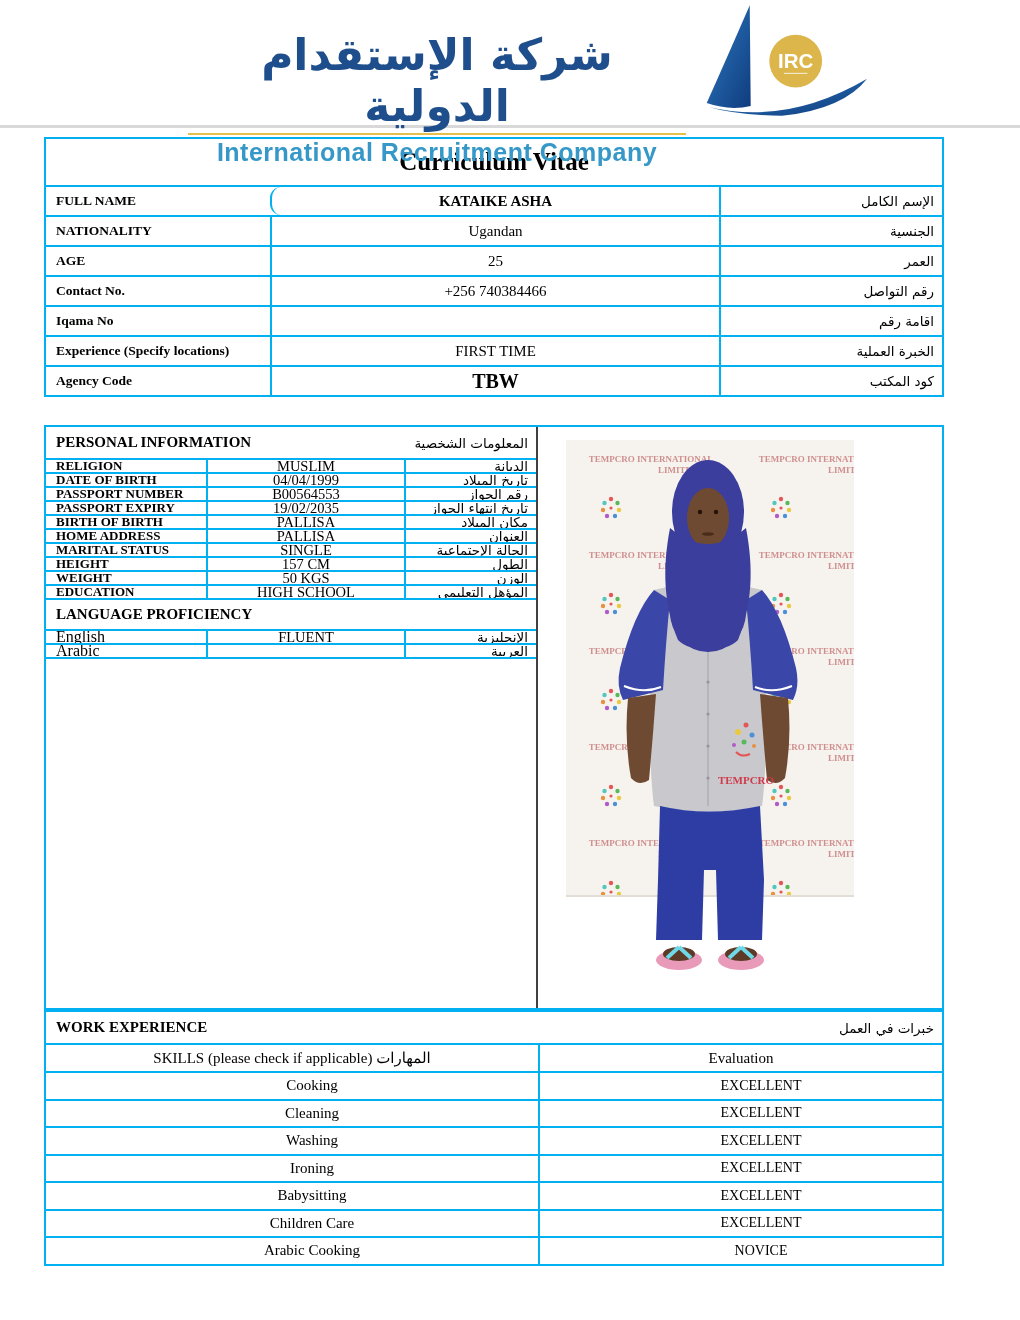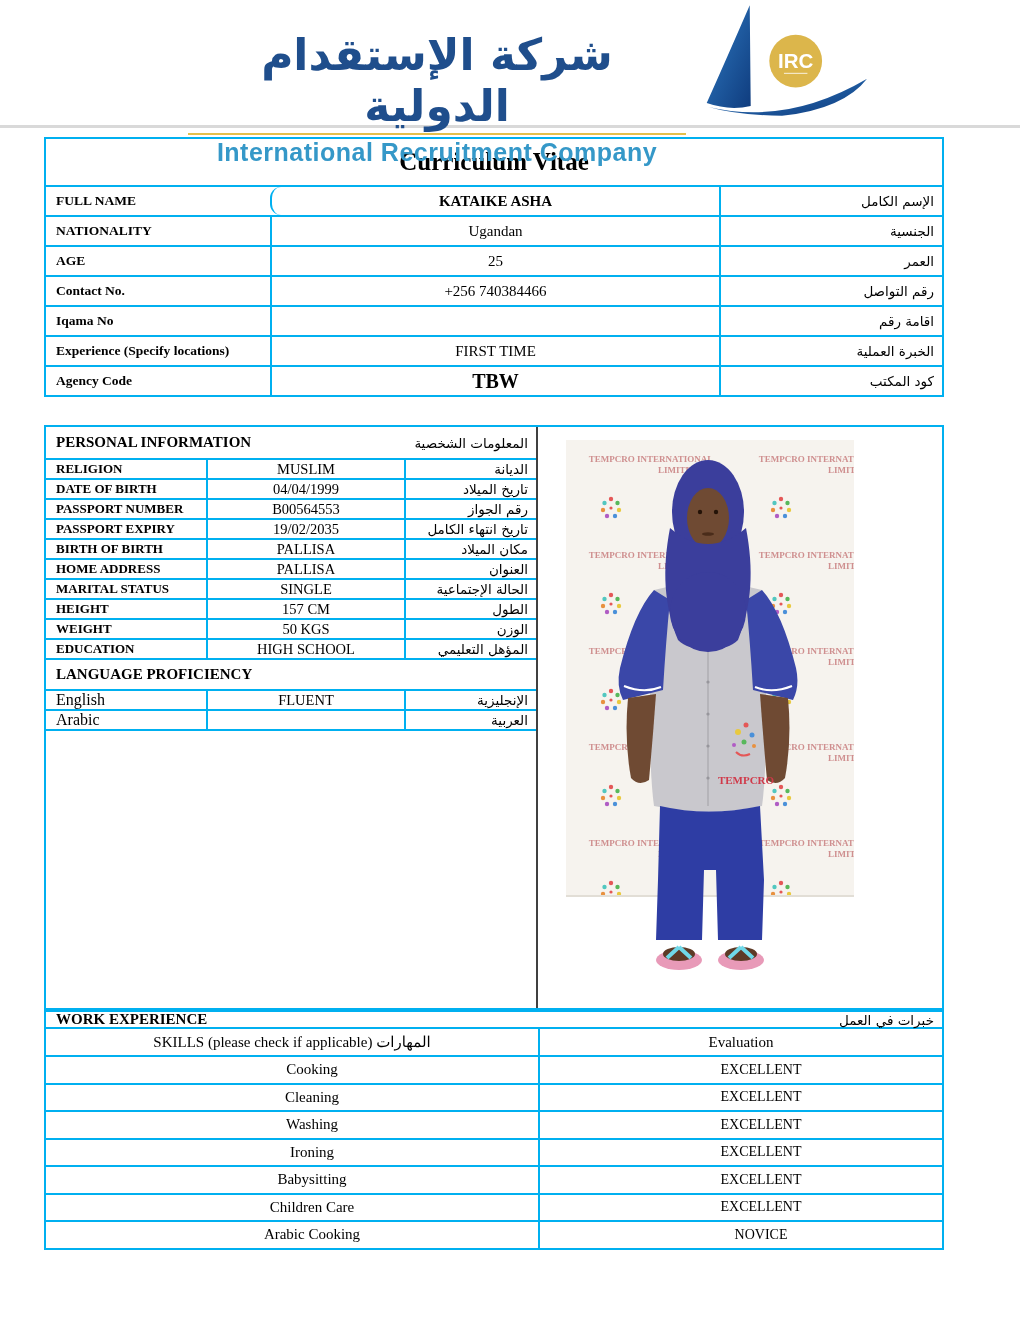--- a/index.html
+++ b/index.html
@@ -32,32 +32,32 @@
   .t1-title { height:46px; display:flex; align-items:center; justify-content:center;
               font-size:25px; font-weight:bold; }
   .t1 .row { height:30px; }
 
   
   .s2 { margin-top:28px; display:flex; height:585px; }
   .s2-left { width:492px; border-right:2px solid #404040; display:flex; flex-direction:column; }
   .p-head { height:31px; display:flex; align-items:center; justify-content:space-between; }
   .p-head .pt { font-weight:bold; font-size:15px; padding-left:10px; }
   .p-head .pa { font-size:13.5px; padding-right:8px; font-family:"DejaVu Sans",sans-serif; }
-  .s2-left .row { grid-template-columns:160px 198px 1fr; height:20px; }
+  .s2-left .row { grid-template-columns:160px 198px 1fr; height:14px; }
   .s2-left .lbl { font-size:13px; }
   .s2-left .val { font-size:14.5px; }
   .lang-head { height:31px; display:flex; align-items:center; border-top:2px solid #00b0f0;
                font-weight:bold; font-size:15px; padding-left:10px; }
   .lang-lbl { font-weight:normal; font-size:16px; padding-left:10px; }
   .p-filler { flex:1; border-top:2px solid #00b0f0; }
   .s2-right { flex:1; position:relative; }
   .photo { position:absolute; left:28px; top:13px; width:288px; height:557px; }
 
   
-  .s3 .row.w-head { grid-template-columns:1fr; height:15px; display:flex; align-items:center;
+  .s3 .row.w-head { grid-template-columns:1fr; height:31px; display:flex; align-items:center;
                     justify-content:space-between; font-size:15px; }
   .s3 .w-head .wt { font-weight:bold; padding-left:10px; }
   .s3 .w-head .wa { font-size:13.5px; padding-right:8px; font-weight:normal; font-family:"DejaVu Sans",sans-serif; }
   .s3 .row { grid-template-columns:492px 1fr; }
   .w-sub { height:28px; }
   .w-sub .cell { justify-content:center; font-size:15px; }
   .w-row { height:27.5px; }
   .w-row .cell { justify-content:center;padding-left:40px; }
   .w-skill { font-size:15px; }
   .w-eval { font-size:14px; }
@@ -165,21 +165,21 @@
       <div class="cell lbl">PASSPORT NUMBER</div>
       <div class="cell val">B00564553</div>
       <div class="cell arc">
           <span dir="rtl">رقم الجواز</span>
         </div>
     </div>
     <div class="row">
       <div class="cell lbl">PASSPORT EXPIRY</div>
       <div class="cell val">19/02/2035</div>
       <div class="cell arc">
-          <span dir="rtl">تاريخ انتهاء الكامل</span>
+          <span dir="rtl">تاريخ انتهاء الجواز</span>
         </div>
     </div>
     <div class="row">
       <div class="cell lbl">BIRTH OF BIRTH</div>
       <div class="cell val">PALLISA</div>
       <div class="cell arc">
           <span dir="rtl">مكان الميلاد</span>
         </div>
     </div>
     <div class="row">

